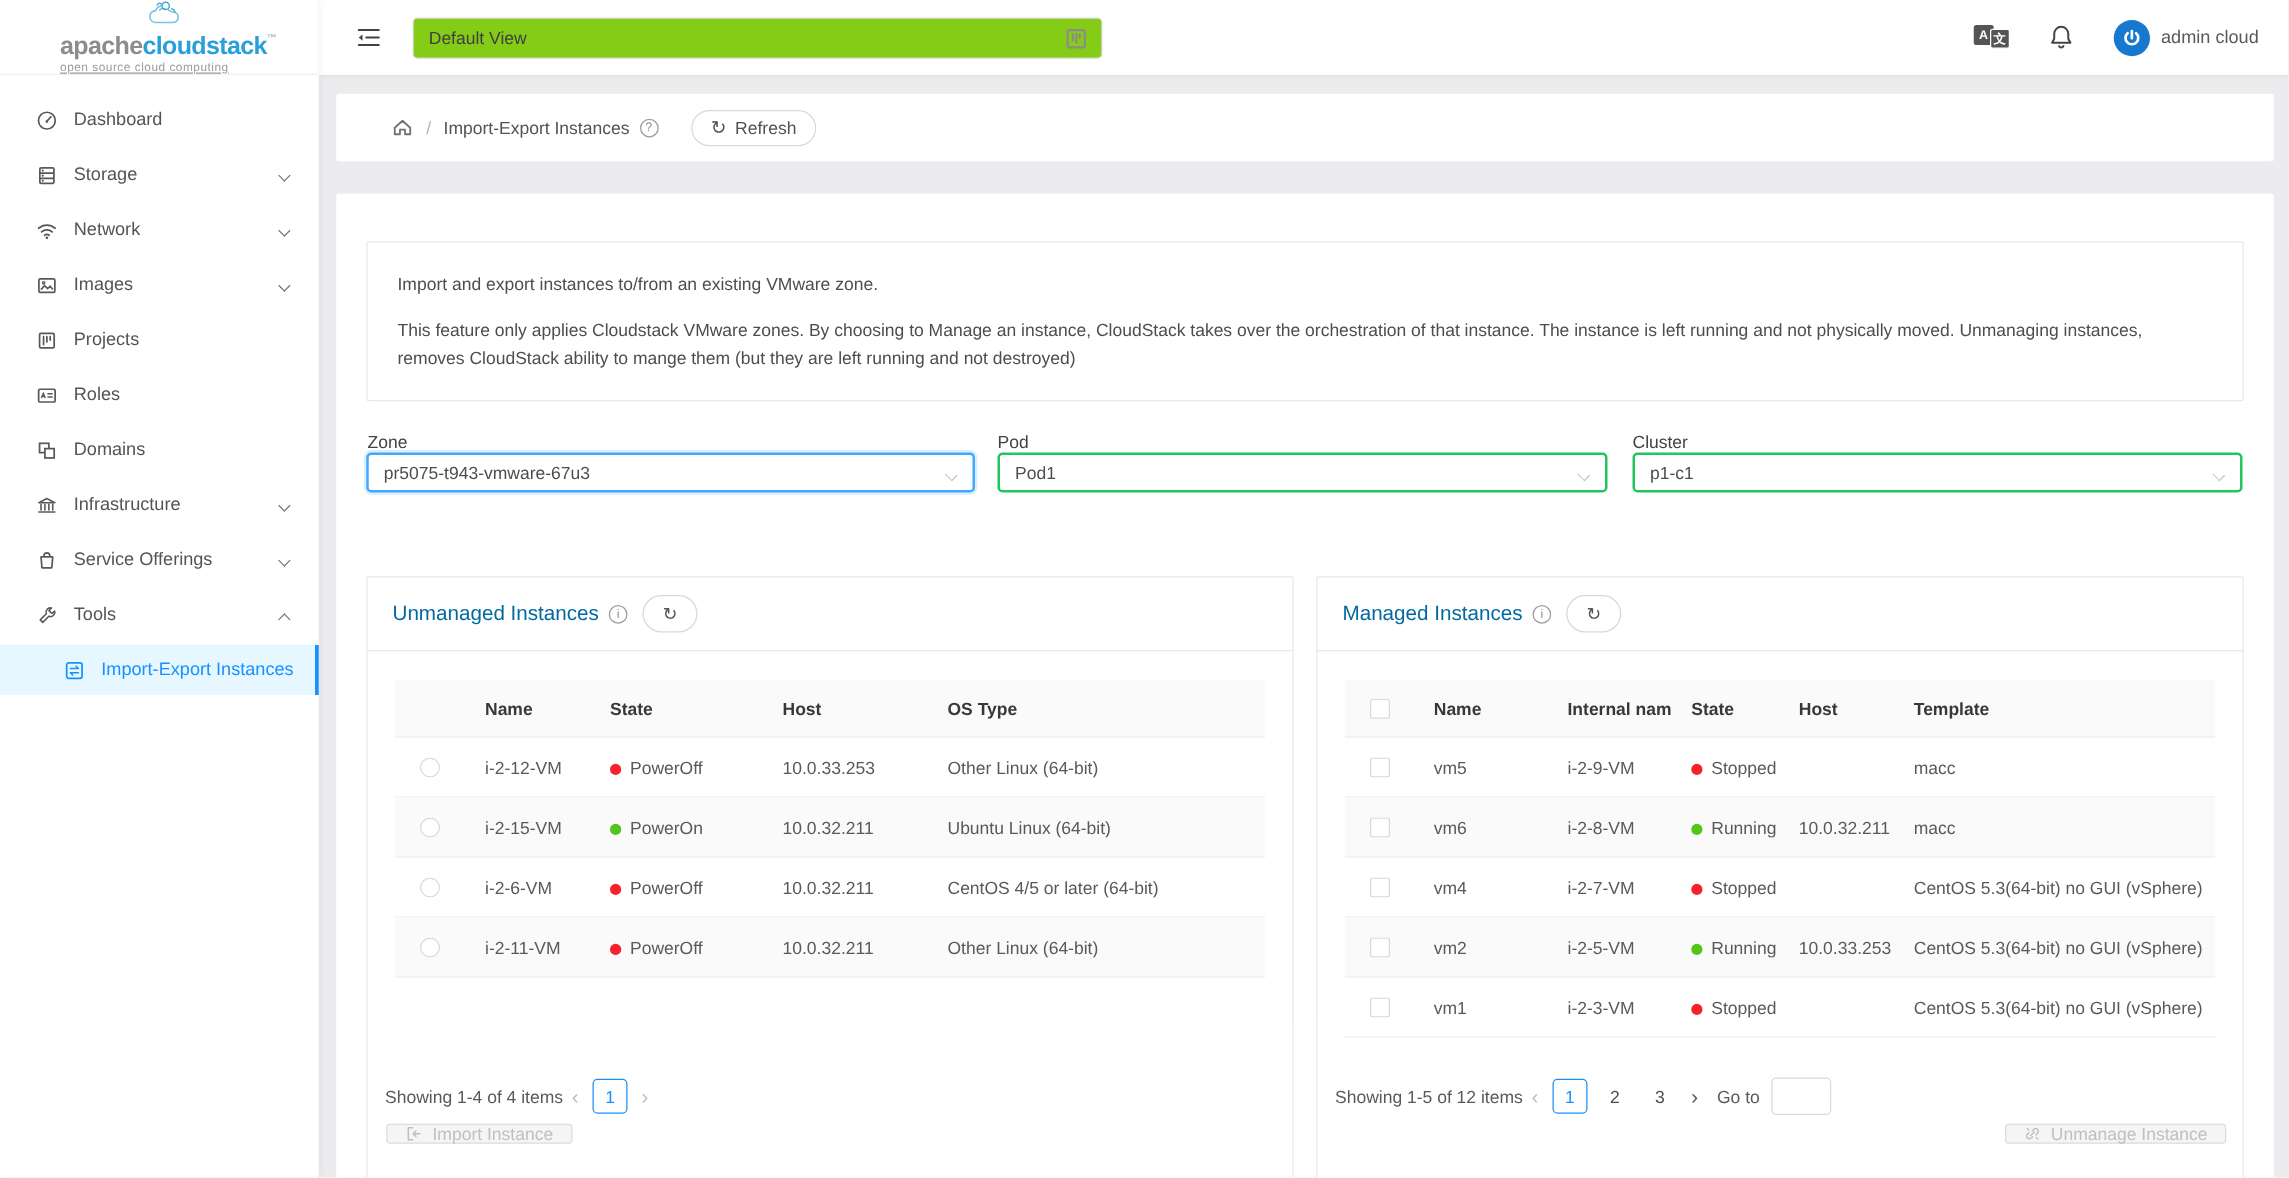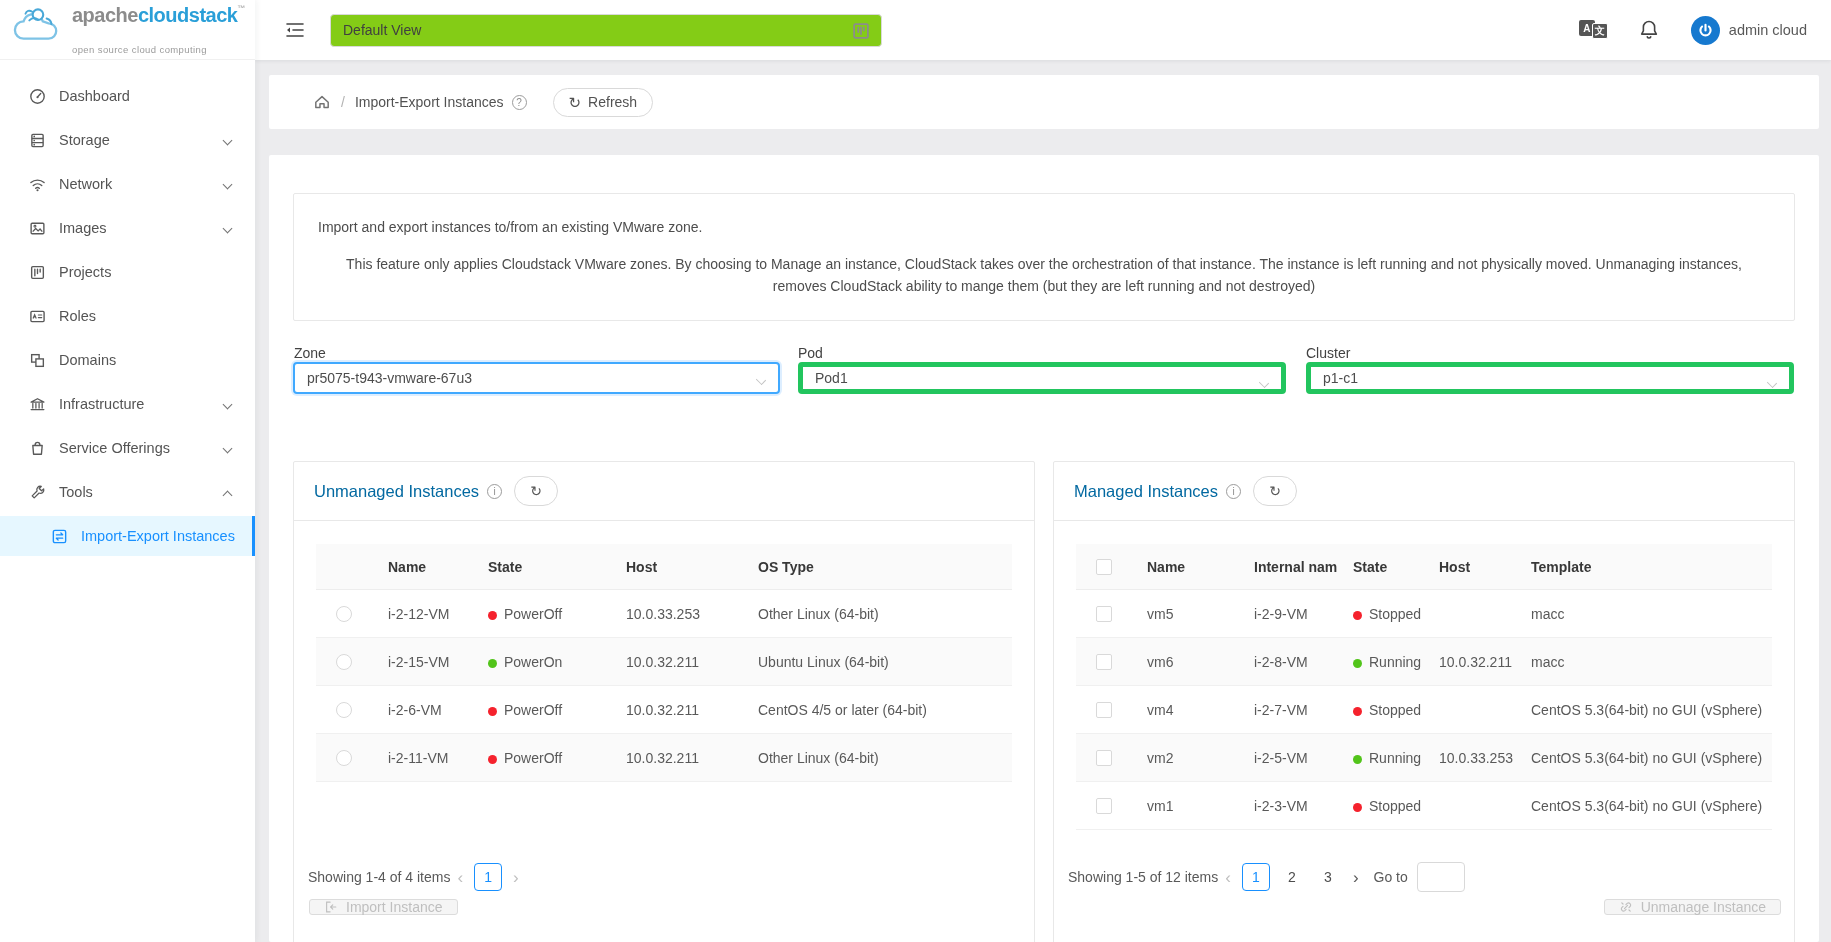--- a/index.html
+++ b/index.html
@@ -2,27 +2,27 @@
 <html><head>
 <meta charset="utf-8">
 <style>
   * { margin:0; padding:0; box-sizing:border-box; }
   html,body { width:1831px; height:942px; }
   body { font-family:"Liberation Sans", sans-serif; background:#ececee; position:relative; overflow:hidden; color:#595959; font-size:14px; }
   svg { display:block; }
 
   
   .sidebar { position:absolute; left:0; top:0; width:255px; height:942px; background:#fff; box-shadow:2px 0 6px rgba(29,35,41,.05); z-index:5; }
-  .logo-area { height:60px; display:flex; align-items:center; padding-left:8px; border-bottom:1px solid #f0f0f0; }
+  .logo-area { height:60px; display:flex; align-items:center; padding-left:8px; border-bottom:1px solid #f0f0f0;flex-direction:column; }
   .brand-text { margin-left:6px; line-height:1; }
   .brand-line { font-weight:bold; font-size:20px; letter-spacing:-.5px; }
   .brand-line .p1 { color:#8c8c8c; }
   .brand-line .p2 { color:#2a9fd8; }
   .brand-tm { font-size:8px; color:#b0b0b0; vertical-align:top; }
-  .tagline { font-size:9.5px; color:#9b9b9b; margin-top:20px; letter-spacing:.4px; }
+  .tagline { font-size:9.5px; color:#9b9b9b; margin-top:3px; letter-spacing:.4px;text-decoration:underline; }
   .menu { padding-top:12px; }
   .menu-item { position:relative; height:40px; margin:4px 0; display:flex; align-items:center; padding-left:29px; color:#545454; font-size:14.5px; cursor:pointer; }
   .menu-item .mi-icon { width:17px; height:17px; margin-right:13px; flex:none; }
   .chev { position:absolute; right:24px; top:17px; width:7px; height:7px; border-right:1.4px solid #737373; border-bottom:1.4px solid #737373; transform:rotate(45deg); }
   .chev.up { transform:rotate(-135deg); top:20px; }
   .menu-child { position:relative; height:40px; display:flex; align-items:center; padding-left:51px; font-size:14.5px; color:#545454; cursor:pointer; }
   .menu-child.selected { background:#e6f7ff; color:#1890ff; }
   .menu-child.selected::after { content:""; position:absolute; right:0; top:0; width:3px; height:100%; background:#1890ff; }
   .menu-child .mi-icon { width:17px; height:17px; margin-right:13px; flex:none; }
 
@@ -44,24 +44,24 @@
   .crumb-card { position:absolute; left:269px; top:75px; width:1550px; height:54px; background:#fff; border-radius:2px; display:flex; align-items:center; padding-left:44px; z-index:2; }
   .crumb-sep { margin:0 10px; color:#b3b3b3; }
   .crumb-title { color:#525252; }
   .q-icon, .i-icon { display:inline-flex; width:15px; height:15px; border:1px solid #9c9c9c; border-radius:50%; color:#8c8c8c; font-size:10px; align-items:center; justify-content:center; margin-left:8px; }
   .refresh-btn { margin-left:26px; height:29px; border:1px solid #d9d9d9; border-radius:15px; background:#fff; display:flex; align-items:center; padding:0 15px; color:#525252; font-size:14px; cursor:pointer; }
   .reload-glyph { font-size:15px; color:#525252; margin-right:7px; line-height:1; }
 
   
   .main-card { position:absolute; left:269px; top:155px; width:1550px; height:787px; background:#fff; border-radius:2px; overflow:hidden; }
   .desc-box { position:absolute; left:24px; top:38px; width:1502px; height:128px; border:1px solid #e8e8e8; border-radius:2px; padding:22px 24px; color:#4d4d4d; font-size:14px; line-height:22px; }
-  .desc-box p + p { margin-top:15px;text-align:center; }
+  .desc-box p + p { margin-top:15px; }
 
   .filter-label { position:absolute; color:#424242; font-size:14px; }
-  .filter-select { position:absolute; height:32px; width:488px; border:5px solid #22c55e; border-radius:4px; background:#fff; display:flex; align-items:center; padding-left:12px; color:#4d4d4d; cursor:pointer; }
+  .filter-select { position:absolute; height:32px; width:488px; border:2px solid #22c55e; border-radius:4px; background:#fff; display:flex; align-items:center; padding-left:12px; color:#4d4d4d; cursor:pointer; }
   .filter-select.focused { border-color:#40a9ff; border-width:2px; box-shadow:0 0 0 2px rgba(24,144,255,.15); }
   .sel-chev { position:absolute; right:13px; top:12px; width:8px; height:8px; border-right:1.3px solid #c3c3c3; border-bottom:1.3px solid #c3c3c3; transform:rotate(45deg) scale(1,.8); }
 
   .panel { position:absolute; top:306px; height:640px; border:1px solid #e8e8e8; border-radius:2px; background:#fff; }
   .panel.left { left:24px; width:742px; }
   .panel.right { left:784px; width:742px; }
   .panel-head { height:59px; border-bottom:1px solid #e8e8e8; display:flex; align-items:center; padding-left:20px; }
   .panel-title { font-size:16.5px; color:#0369a1; }
   .round-refresh { margin-left:12px; width:44px; height:30px; border:1px solid #d9d9d9; border-radius:15px; background:#fff; display:flex; align-items:center; justify-content:center; color:#555; font-size:14px; cursor:pointer; }
 

